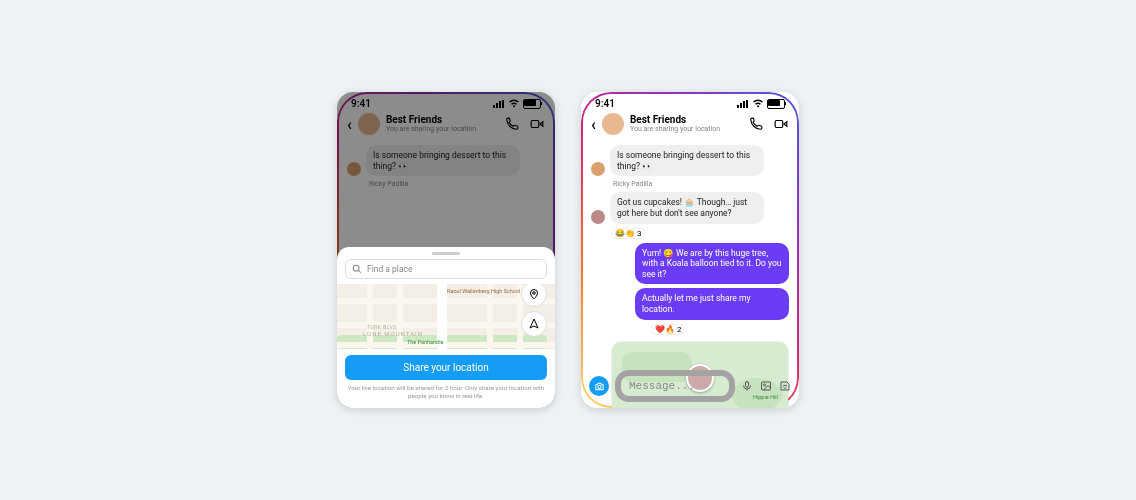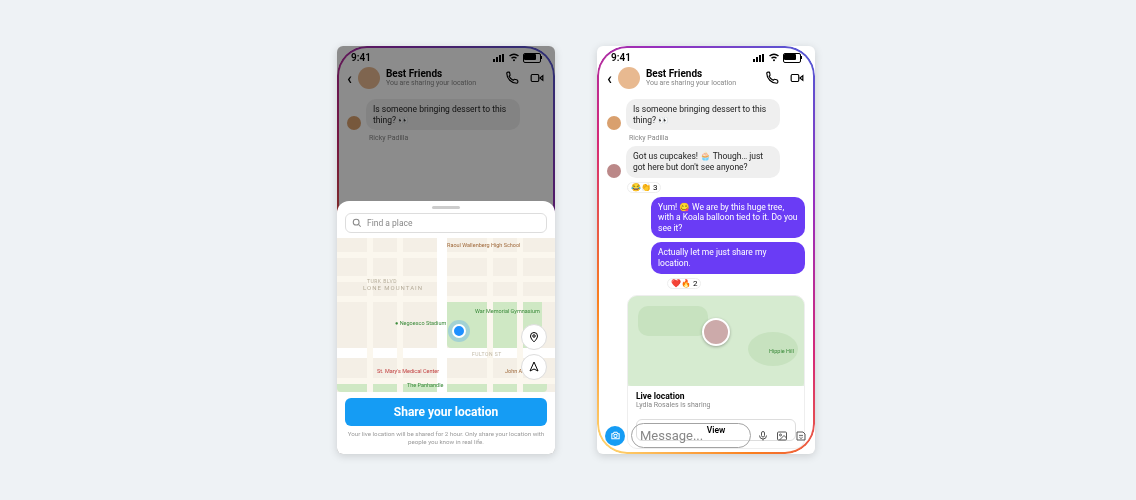--- a/index.html
+++ b/index.html
@@ -1,18 +1,18 @@
 <!DOCTYPE html>
 <html><head>
 <meta charset="utf-8">
 <style>
   html,body{margin:0;padding:0;width:1136px;height:500px;background:#eef2f5;font-family:-apple-system,BlinkMacSystemFont,"Segoe UI",Roboto,Helvetica,Arial,sans-serif;}
   .stage{width:1136px;height:500px;display:flex;align-items:center;justify-content:center;gap:26px;}
-  .phone{width:218px;height:408px;border-radius:6px;background:#fff;position:relative;overflow:hidden;
-         box-shadow:0 2px 8px rgba(0,0,0,.15);margin-left:16px;}
+  .phone{width:218px;height:316px;border-radius:16px;background:#fff;position:relative;overflow:hidden;
+         box-shadow:0 2px 8px rgba(0,0,0,.15);}
   .grad-border{position:absolute;inset:0;border-radius:30px;padding:2px;
     background:linear-gradient(45deg,#feda75,#fa7e1e,#d62976,#962fbf,#4f5bd5);
     -webkit-mask:linear-gradient(#fff 0 0) content-box,linear-gradient(#fff 0 0);
     -webkit-mask-composite:xor;mask-composite:exclude;pointer-events:none;}
   .status{display:flex;justify-content:space-between;align-items:center;padding:6px 14px 2px;font-size:10px;font-weight:600;}
   .status .sicons{display:flex;gap:3px;align-items:center;}
   .sig{width:12px;height:8px;display:inline-flex;align-items:flex-end;gap:1px;}
   .sig i{width:2px;background:#000;}
   .sig i:nth-child(1){height:3px}.sig i:nth-child(2){height:5px}.sig i:nth-child(3){height:7px}.sig i:nth-child(4){height:8px}
   .batt{width:16px;height:8px;border:1px solid #000;border-radius:2px;position:relative;}
@@ -46,32 +46,32 @@
   .road-v{position:absolute;top:0;bottom:0;width:6px;background:#fbf7ee;}
   .road-main-h{height:10px;background:#fff;}
   .road-main-v{width:10px;background:#fff;}
   .park{position:absolute;background:#cfe8c4;border-radius:4px;}
   .poi{position:absolute;font-size:5.5px;color:#a06a3c;white-space:nowrap;text-align:center;line-height:1.1;}
   .poi.red{color:#c24040}
   .poi.grn{color:#3a8a3a}
   .area-lbl{position:absolute;font-size:6px;letter-spacing:1px;color:#b5ac9a;}
   .me-dot{position:absolute;width:10px;height:10px;border-radius:50%;background:#1e90ff;border:2px solid #fff;box-shadow:0 0 0 4px rgba(30,144,255,.25);}
   .fab{position:absolute;right:8px;width:24px;height:24px;border-radius:50%;background:#fff;border:1px solid #ddd;display:flex;align-items:center;justify-content:center;font-size:11px;}
-  .cta{margin:6px 8px 4px;background:#159cf4;color:#fff;border-radius:6px;text-align:center;padding:7px 0;font-size:12px;font-weight:700;}
+  .cta{margin:6px 8px 4px;background:#159cf4;color:#fff;border-radius:6px;text-align:center;padding:7px 0;font-size:10px;font-weight:400;}
   .disc{font-size:6.2px;color:#999;text-align:center;padding:0 10px 8px;line-height:1.3;}
   
   .mapcard{margin:6px 10px 4px 30px;border:1px solid #eee;border-radius:10px;overflow:hidden;}
   .mapcard .mini{height:90px;background:#dfeedc;position:relative;}
   .mapcard .info{padding:5px 8px;}
   .mapcard .ttl{font-size:8.5px;font-weight:700;}
   .mapcard .ssub{font-size:7px;color:#888;}
   .viewbtn{margin:5px 8px 7px;background:#fff;border:1px solid #ddd;border-radius:6px;text-align:center;padding:5px 0;font-size:8.5px;font-weight:600;}
   .composer{position:absolute;left:0;right:0;bottom:6px;display:flex;align-items:center;gap:6px;padding:0 8px;}
   .cam{width:20px;height:20px;border-radius:50%;background:#159cf4;color:#fff;display:flex;align-items:center;justify-content:center;font-size:10px;}
-  .msgin{flex:1;border:1px solid #a3a3a3;border-radius:14px;padding:4px 8px;font-size:13px;color:#888;}
+  .msgin{flex:1;border:6px solid #a3a3a3;border-radius:14px;padding:4px 8px;font-size:11px;color:#888;font-family:Liberation Mono, monospace;}
   .cicons{display:flex;gap:7px;font-size:11px;color:#555;}
   svg{display:block}
   .pin-av{position:absolute;left:50%;top:40%;transform:translate(-50%,-50%);width:24px;height:24px;border-radius:50%;border:2px solid #fff;background:#caa;box-shadow:0 1px 3px rgba(0,0,0,.3);}
 </style>
 </head>
 <body>
 
 <div class="stage">
 
   <div class="phone">

